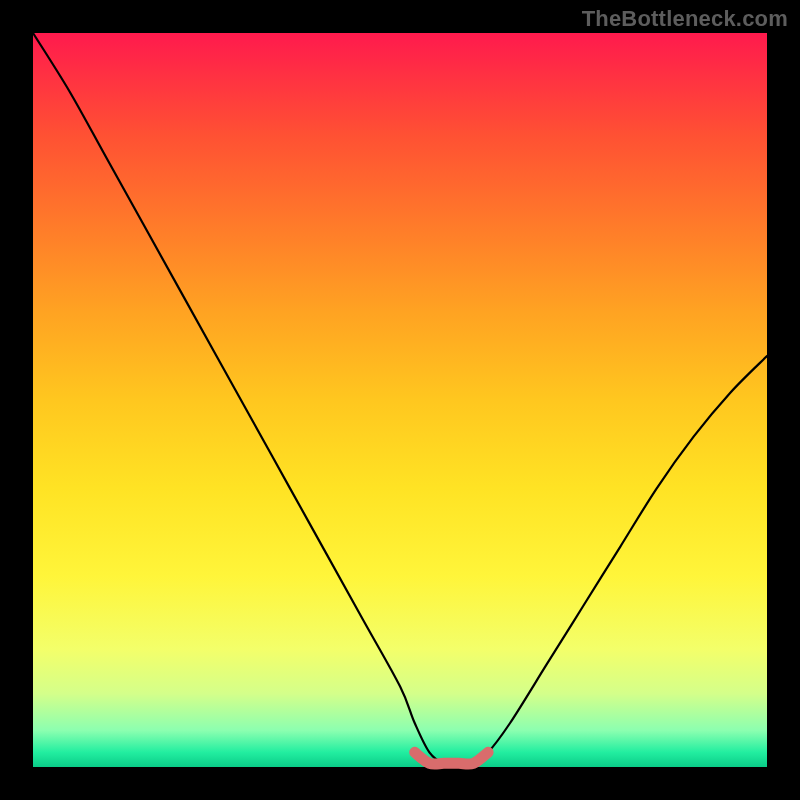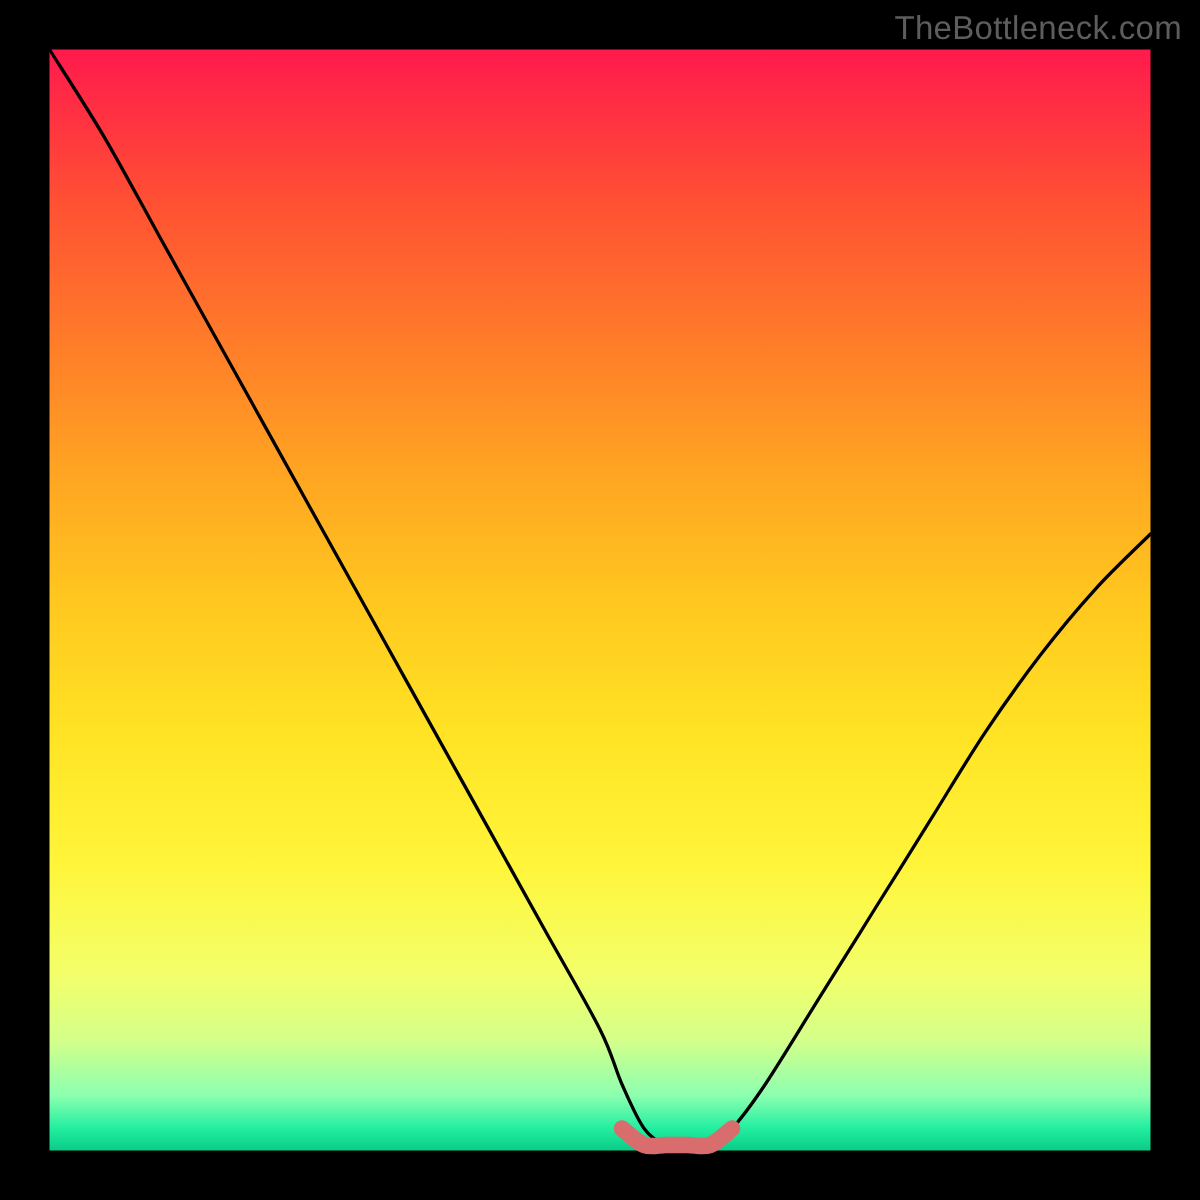--- a/index.html
+++ b/index.html
@@ -36,21 +36,21 @@
       #22eea0 98%,
       #0acc88 100%
     );
   }
   .watermark {
     position: absolute;
     top: 6px;
     right: 12px;
     font-family: Arial, Helvetica, sans-serif;
     font-size: 22px;
-    font-weight: 400;
+    font-weight: 700;
     color: #5d5d5d;
     letter-spacing: 0.2px;
     user-select: none;
   }
   svg.curve {
     position: absolute;
     left: 0;
     top: 0;
     width: 734px;
     height: 734px;

